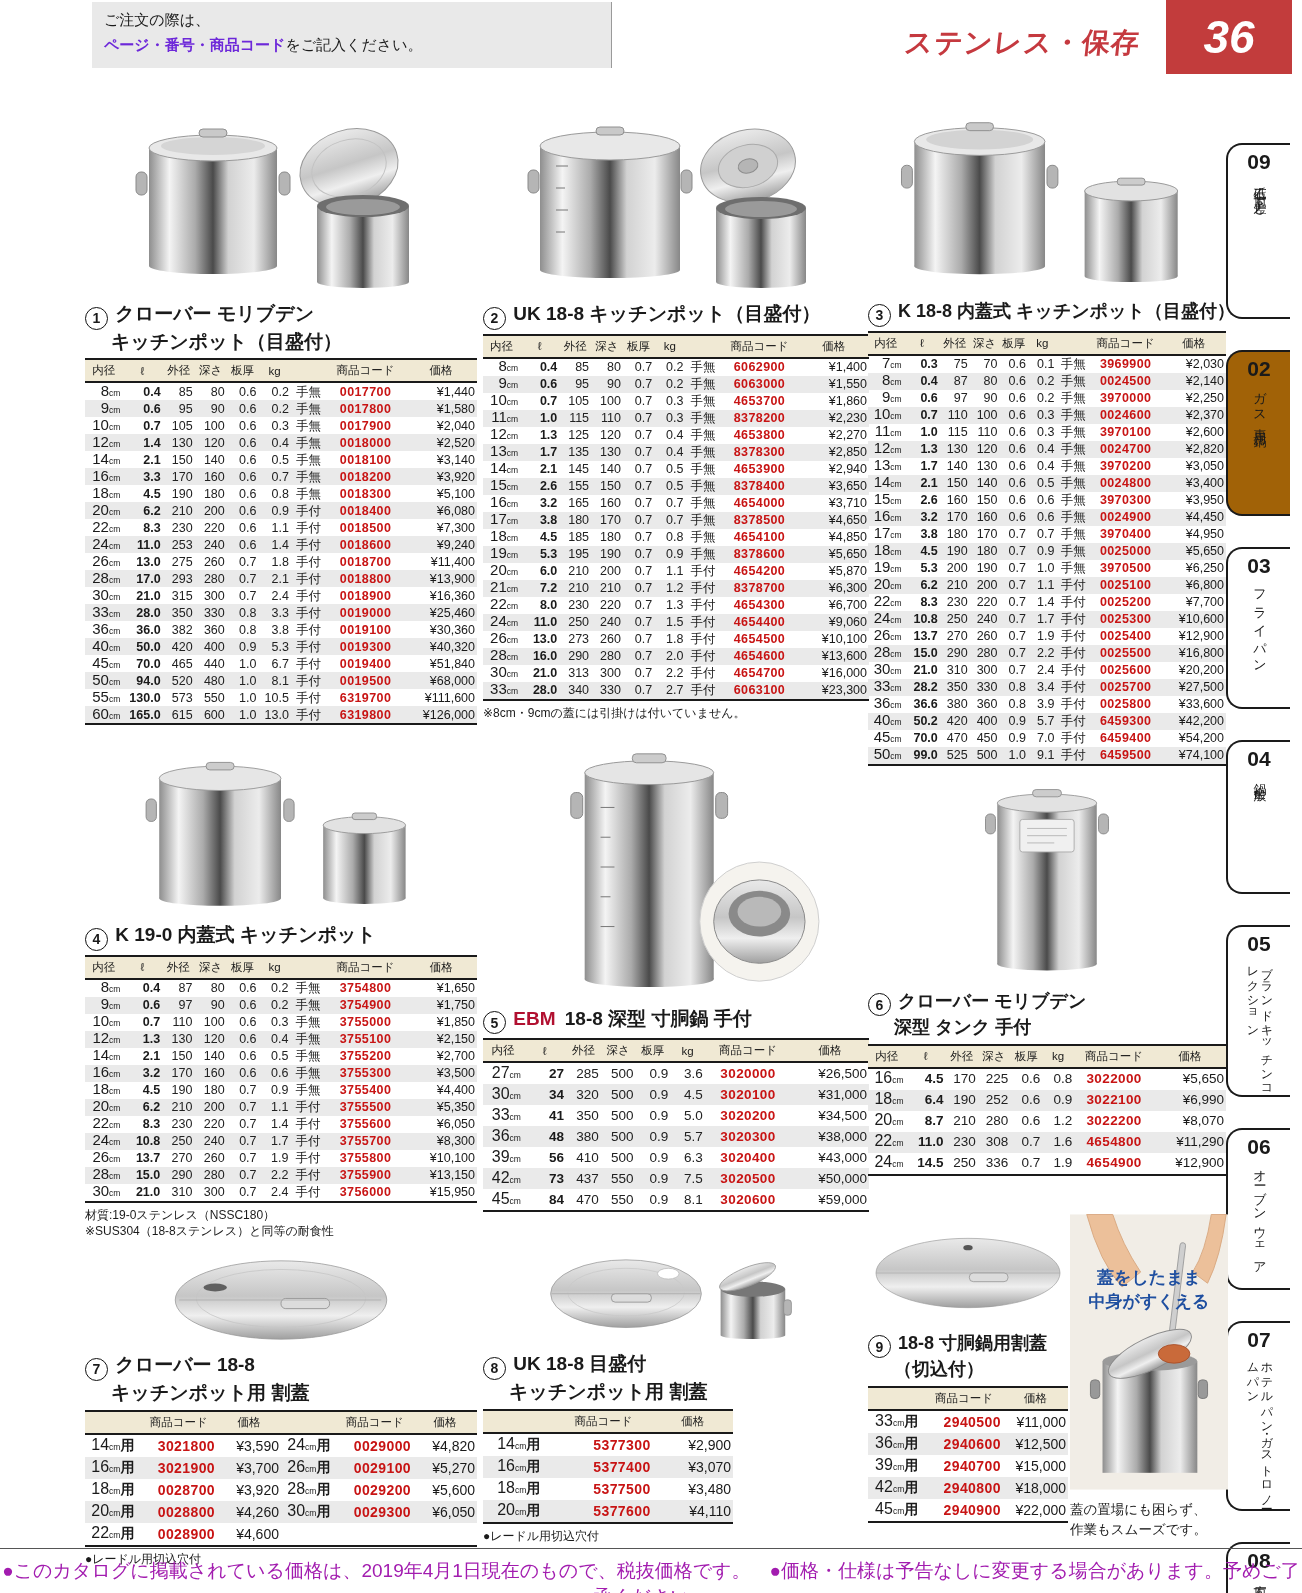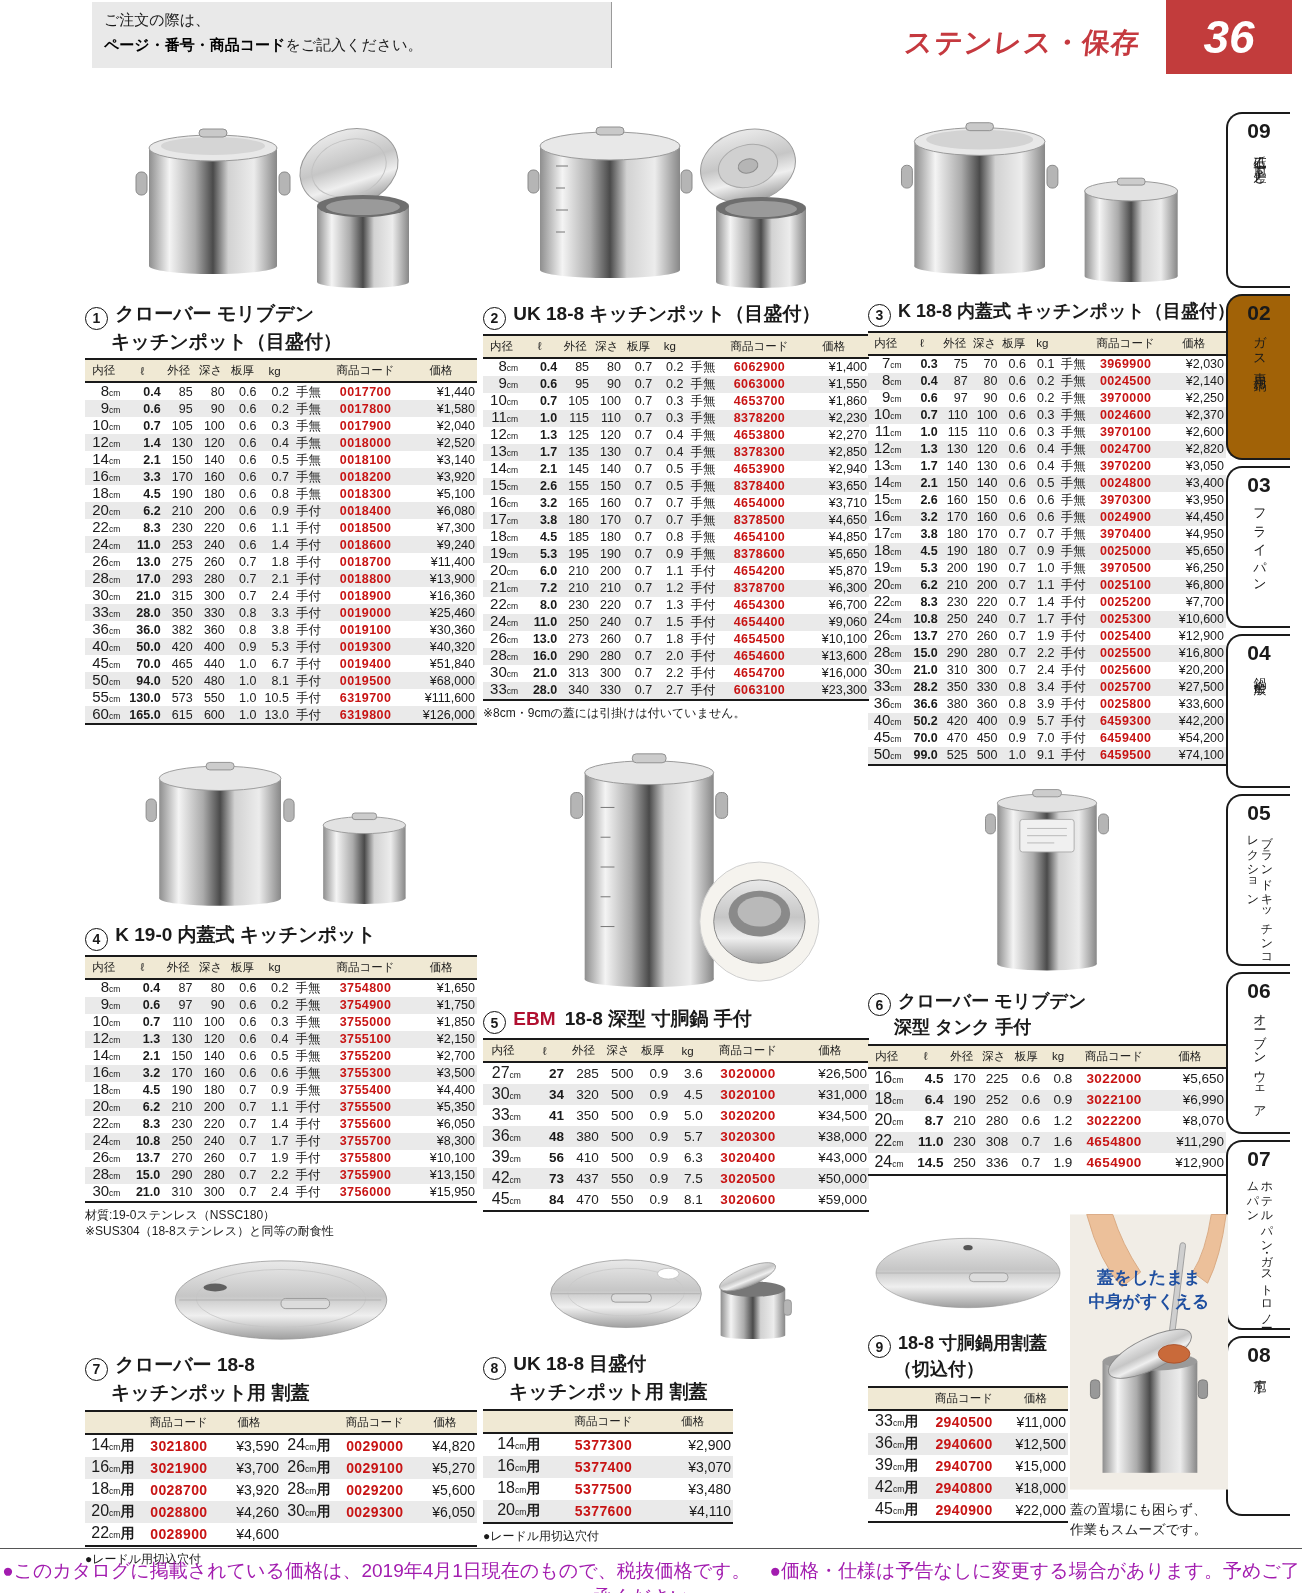--- a/index.html
+++ b/index.html
@@ -10,38 +10,38 @@
   }
 
   
   .header-note {
     position:absolute; left:92px; top:2px; width:520px; height:66px;
     background:#e9e9e9; border-right:1px solid #9a9a9a;
     padding:7px 12px; box-sizing:border-box;
   }
   .hn1 { font-size:15px; line-height:1.4; }
   .hn2 { font-size:15px; line-height:1.4; margin-top:4px; }
-  .hn2 .em { color:#000000; font-weight:bold; }
+  .hn2 .em { color:#6d28d9; font-weight:bold; }
   .category {
     position:absolute; top:24px; right:162px; width:420px; text-align:right;
     font-size:28px; font-weight:bold; color:#c5393f; letter-spacing:1px;
     transform:skewX(-6deg);
   }
   .pagenum-box {
     position:absolute; left:1166px; top:0; width:126px; height:74px;
     background:#c23c3c; color:#fff; display:flex; align-items:center; justify-content:center;
     font-size:46px; font-weight:bold; font-style:italic;
   }
 
   
   .sidebar { position:absolute; left:1226px; top:112px; width:76px; }
   .tab {
     box-sizing:border-box; width:64px; border:2px solid #1a1a1a; border-right:none;
     border-radius:16px 0 0 16px; background:#fff; margin-bottom:6px;
-    display:flex; flex-direction:column; align-items:center; padding-top:5px;
+    display:flex; flex-direction:column; align-items:center; padding-top:5px;margin-top:31px;
   }
   .tab.active { background:#a16207; }
   .tabnum { font-size:21px; font-weight:bold; line-height:1.1; }
   .tablabel { writing-mode:vertical-rl; font-size:13px; letter-spacing:3px; margin-top:3px; line-height:1.15; }
 
   
   .col { position:absolute; top:88px; }
   #col1 { left:85px;  width:392px; }
   #col2 { left:483px; width:386px; }
   #col3 { left:868px; width:358px; }
@@ -74,21 +74,21 @@
   .yo  { font-size:14px; font-weight:bold; }
   td.l     { font-weight:bold; text-align:right; width:37px; }
   td.num   { text-align:right; width:29px; color:#222; }
   td.handle{ font-size:11px; width:32px; text-align:center; }
   td.code  { color:#c81414; font-weight:bold; text-align:center; width:78px; letter-spacing:0.4px; }
   td.price { text-align:right; width:70px; }
 
   table.big td { height:21px; font-size:13.5px; }
   table.big .sz { font-size:16px; }
 
-  table.lid td { height:22px; font-size:14px; }
+  table.lid td { height:22px; font-size:14px;text-align:right; }
   table.lid .sz { font-size:16px; }
   table.lid td.sizeyo { text-align:center; width:60px; white-space:nowrap; }
   table.lid td.code   { width:84px; }
   table.lid td.price  { width:68px; }
   table.lid { width:auto; min-width:250px; }
   table.pair { width:100%; min-width:0; }
   table.pair td.sizeyo { width:50px; }
   table.pair td.code { width:70px; }
   table.pair td.price { width:58px; }
 

